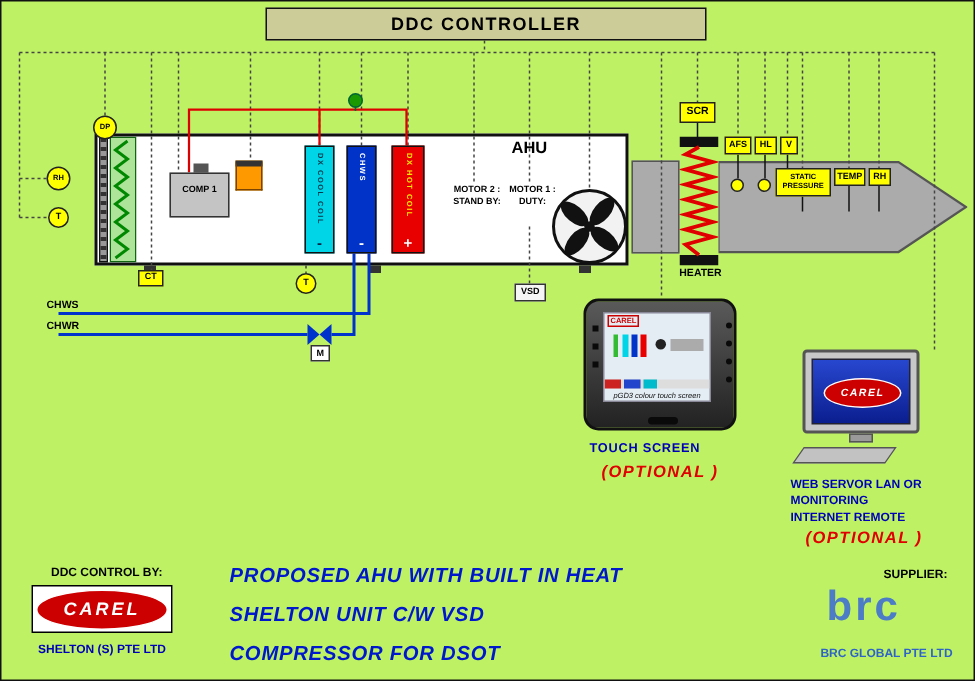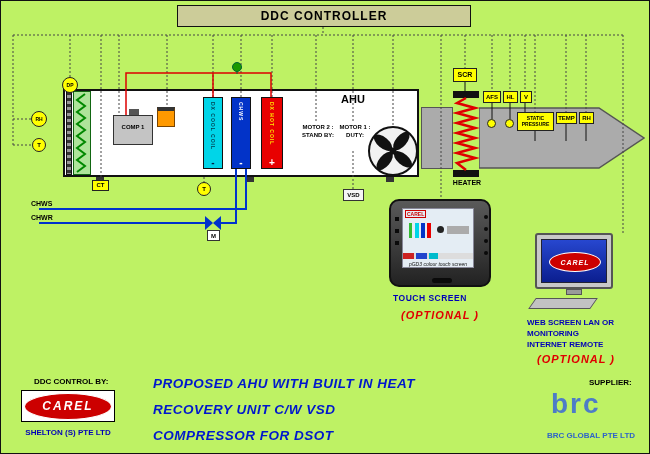--- a/index.html
+++ b/index.html
@@ -209,40 +209,40 @@
     <div class="abs" style="left:4px;top:4px;width:66px;height:44px;background:linear-gradient(#2747CF,#0B1E8F);border:1px solid #223;">
       <div class="abs" style="left:7px;top:12px;width:52px;height:20px;background:#CC0000;border-radius:50%;border:1px solid #FFF;
                   display:flex;align-items:center;justify-content:center;">
         <span style="color:#FFF;font-size:7px;font-weight:bold;font-style:italic;letter-spacing:1px;">CAREL</span>
       </div>
     </div>
   </div>
   <div class="abs" style="left:565px;top:288px;width:16px;height:6px;background:#9A9A9A;border:1px solid #555;"></div>
   <div class="abs" style="left:531px;top:297px;width:62px;height:11px;background:#C2C2C2;border:1px solid #555;transform:skewX(-35deg);"></div>
   <div class="abs bluetxt" style="left:526px;top:316px;width:112px;font-size:8px;line-height:11px;">
-    <div>WEB SCREEN LAN OR</div>
+    <div>WEB SERVOR LAN OR</div>
     <div>MONITORING</div>
     <div>INTERNET REMOTE</div>
   </div>
   <div class="abs redopt" style="left:536px;top:352px;">(OPTIONAL )</div>
 
   <div class="abs smbold" style="left:16px;top:376px;">DDC CONTROL BY:</div>
   <div class="abs" style="left:20px;top:389px;width:94px;height:32px;background:#FFF;border:1.5px solid #000;
               display:flex;align-items:center;justify-content:center;">
     <div style="width:86px;height:25px;background:#CC0000;border-radius:50%;border:1px solid #FFF;
                 display:flex;align-items:center;justify-content:center;">
       <span style="color:#FFF;font-weight:bold;font-style:italic;font-size:12px;letter-spacing:2px;">CAREL</span>
     </div>
   </div>
   <div class="abs bluetxt" style="left:10px;top:427px;width:114px;text-align:center;font-size:8px;">SHELTON (S) PTE LTD</div>
 
   <div class="abs" style="left:152px;top:370px;width:340px;color:#0018CC;font-weight:bold;font-style:italic;
               font-size:13.5px;line-height:26px;letter-spacing:0.5px;">
     <div>PROPOSED AHU WITH BUILT IN HEAT</div>
-    <div>RECOVERY UNIT C/W VSD</div>
+    <div>SHELTON UNIT C/W VSD</div>
     <div>COMPRESSOR FOR DSOT</div>
   </div>
 
   <div class="abs smbold" style="left:552px;top:377px;padding-left:19px;">SUPPLIER:</div>
   <div class="abs" style="left:550px;top:388px;color:#4D7CC7;font-size:28px;font-weight:800;letter-spacing:2px;line-height:30px;">brc</div>
   <div class="abs" style="left:532px;top:430px;width:116px;text-align:center;color:#2E64C8;font-weight:bold;font-size:8px;">BRC GLOBAL PTE LTD</div>
 
 </div>
 
 </body></html>

